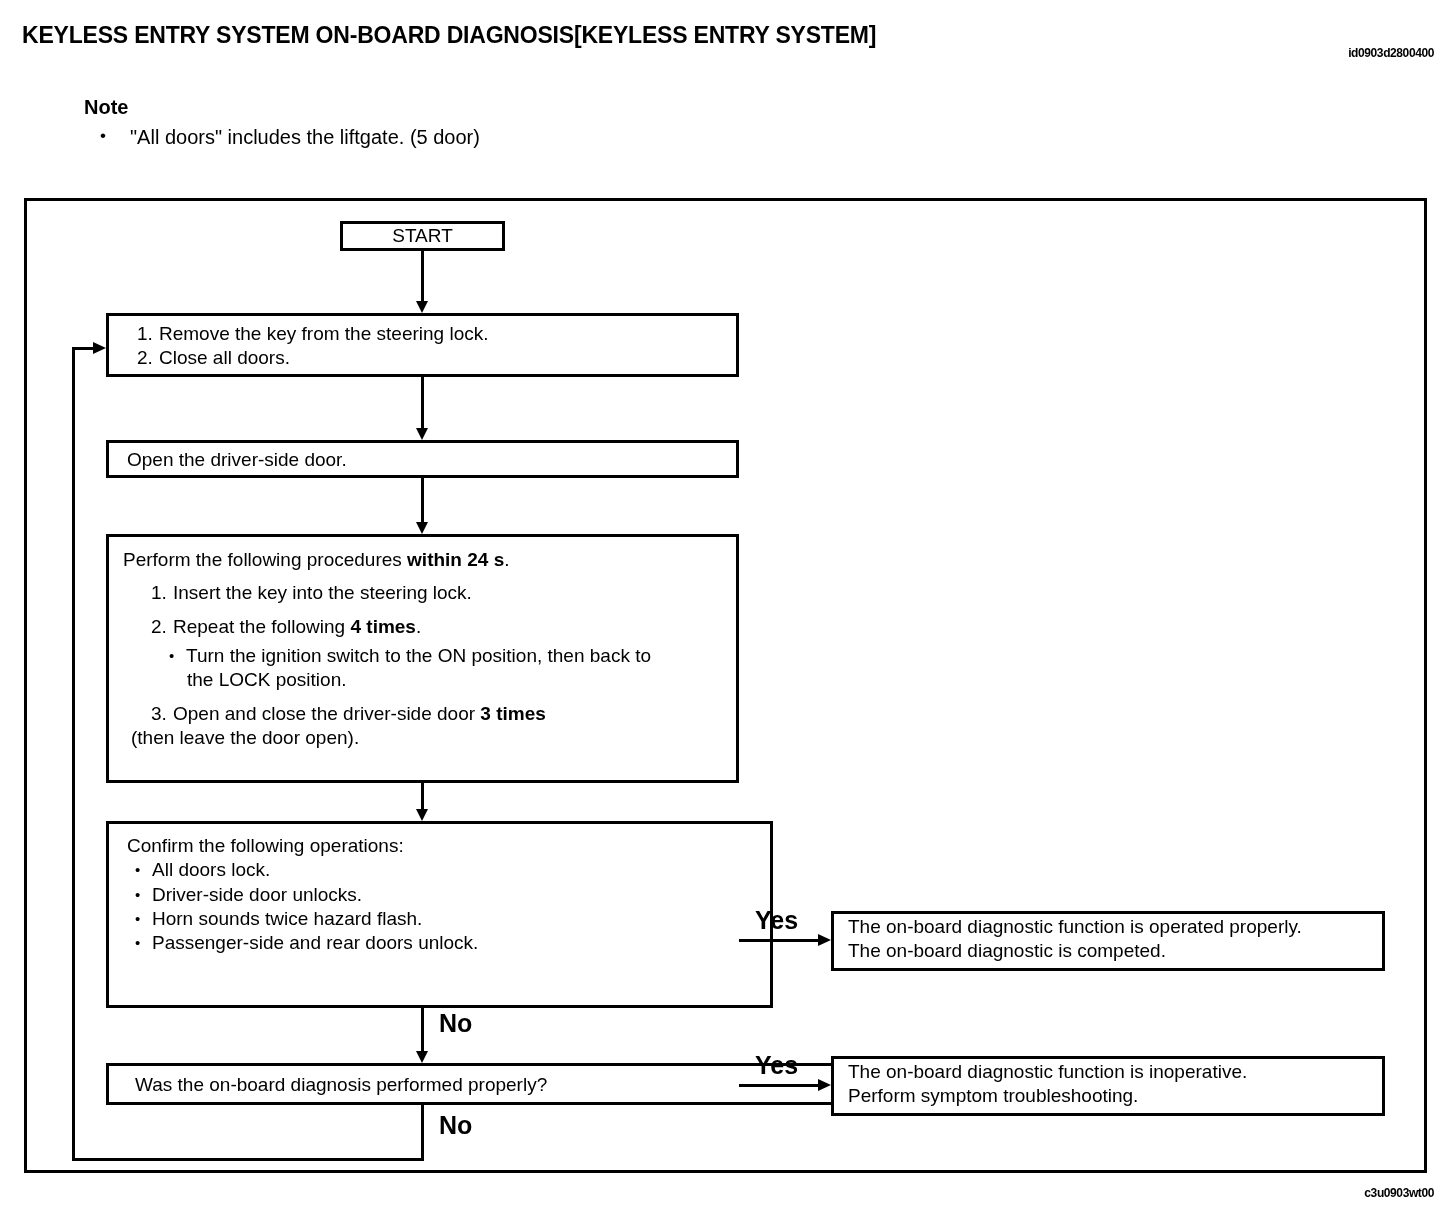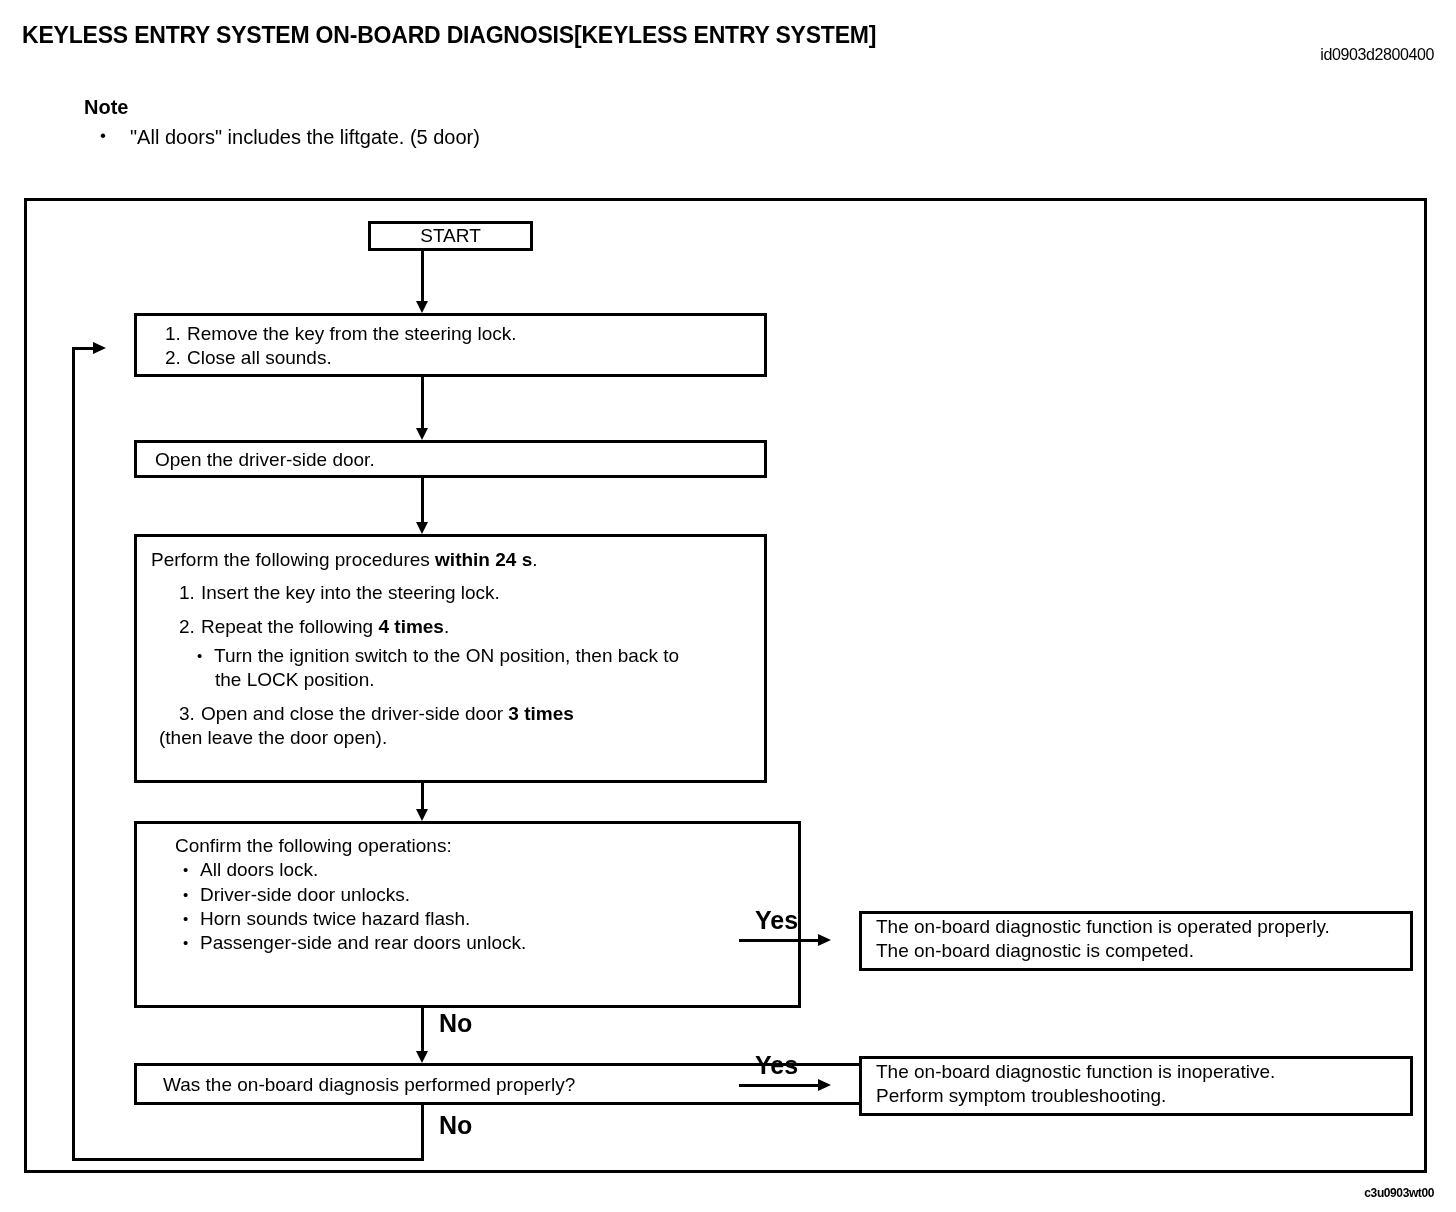--- a/index.html
+++ b/index.html
@@ -23,22 +23,22 @@
     top: 22px;
     font-size: 23px;
     font-weight: bold;
     letter-spacing: -0.2px;
     white-space: nowrap;
   }
   .doc-ref-top {
     position: absolute;
     right: 22px;
     top: 46px;
-    font-size: 16px;
-    font-weight: normal;
+    font-size: 12px;
+    font-weight: bold;
     letter-spacing: -0.4px;
   }
   .doc-ref-bottom {
     position: absolute;
     right: 22px;
     bottom: 12px;
     font-size: 12px;
     font-weight: bold;
     letter-spacing: -0.4px;
   }
@@ -77,38 +77,37 @@
   }
 
   
   .fbox {
     position: absolute;
     border: 3px solid #000;
     background: #fff;
     box-sizing: border-box;
     font-size: 19px;
     line-height: 1.28;
-    margin-left: 28px;
   }
   .fbox.start {
     text-align: center;
     font-size: 19px;
     display: flex;
     align-items: center;
     justify-content: center;
   }
   .fbox .pad {
     padding: 7px 14px;
   }
 
   .b-start   { left: 313px; top: 20px;  width: 165px; height: 30px; }
   .b-step1   { left: 79px;  top: 112px; width: 633px; height: 64px; }
   .b-step2   { left: 79px;  top: 239px; width: 633px; height: 38px; }
   .b-step3   { left: 79px;  top: 333px; width: 633px; height: 249px; }
-  .b-confirm { left: 79px;  top: 620px; width: 667px; height: 187px; padding-left: 20px; }
+  .b-confirm { left: 79px;  top: 620px; width: 667px; height: 187px; }
   .b-ask     { left: 79px;  top: 862px; width: 754px; height: 42px; }
   .b-res1    { left: 804px; top: 710px; width: 554px; height: 60px; }
   .b-res2    { left: 804px; top: 855px; width: 554px; height: 60px; }
 
   .b-step1 .pad { padding: 6px 0 0 28px; }
   .b-step2 .pad { padding: 5px 0 0 18px; }
   .b-step3 .pad { padding: 11px 0 0 14px; }
   .b-confirm .pad { padding: 10px 0 0 18px; }
   .b-ask   .pad { padding: 7px 0 0 26px; }
   .b-res1 .pad, .b-res2 .pad { padding: 1px 0 0 14px; }
@@ -176,21 +175,21 @@
 
   <div class="vline" style="left:394px; top:50px; height:50px;"></div>
   <div class="arrow-down" style="left:389px; top:100px;"></div>
 
   <div class="fbox b-step1">
     <div class="pad">
       <div class="ol-line">
         <span class="num">1.</span><span>Remove the key from the steering lock.</span>
       </div>
       <div class="ol-line">
-        <span class="num">2.</span><span>Close all sounds.</span>
+        <span class="num">2.</span><span>Close all doors.</span>
       </div>
     </div>
   </div>
 
   <div class="vline" style="left:394px; top:176px; height:51px;"></div>
   <div class="arrow-down" style="left:389px; top:227px;"></div>
 
   <div class="fbox b-step2">
     <div class="pad">Open the driver-side door.</div>
   </div>

